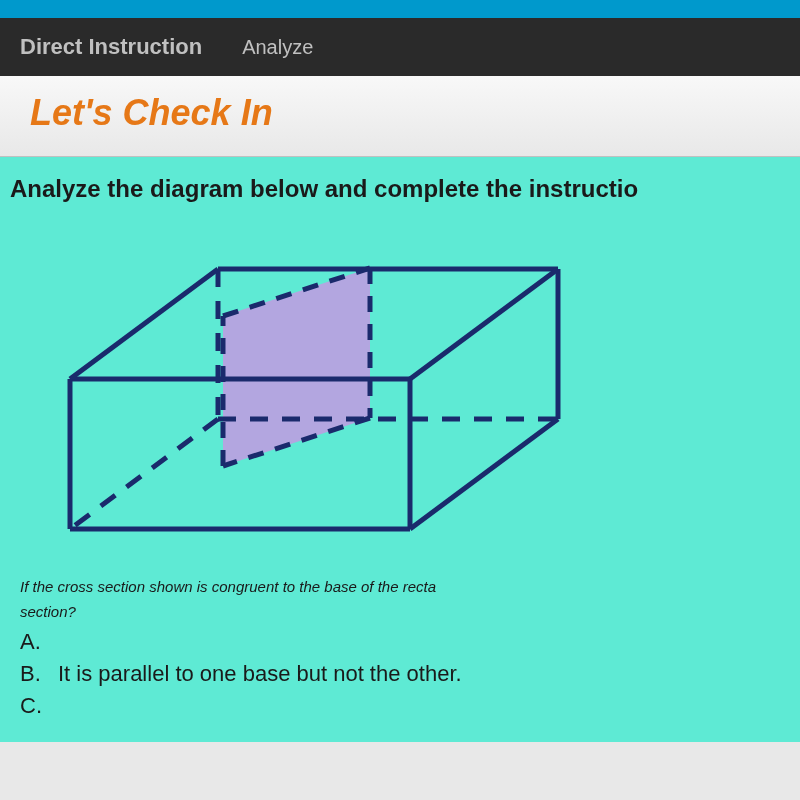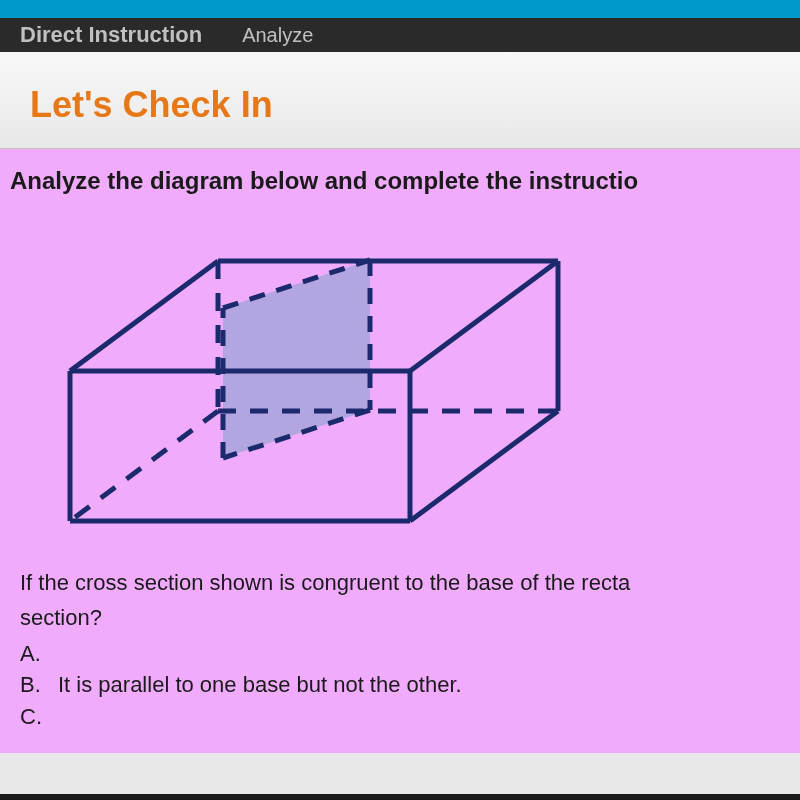--- a/index.html
+++ b/index.html
@@ -14,21 +14,21 @@
       background: #1a1a1a;
       overflow: hidden;
     }
     .top-bar {
       background: #0099cc;
       height: 18px;
       width: 100%;
     }
     .nav-bar {
       background: #2a2a2a;
-      padding: 4px 20px;
+      padding: 16px 20px;
       display: flex;
       gap: 40px;
       align-items: center;
     }
     .nav-item {
       color: #c0c0c0;
       font-size: 22px;
       font-weight: bold;
     }
     .nav-item.secondary {
@@ -36,50 +36,52 @@
       font-size: 20px;
     }
     .content-wrapper {
       background: #e8e8e8;
       margin: 0;
       height: calc(100% - 58px);
       overflow: hidden;
     }
     .header-section {
       background: linear-gradient(to bottom, #f8f8f8, #e8e8e8);
-      padding: 32px 30px 22px 30px;
+      padding: 16px 30px 22px 30px;
       border-bottom: 1px solid #c0c0c0;
+      font-style: italic;
     }
     .title {
       color: #e67817;
       font-size: 36px;
       font-weight: bold;
     }
     .question-section {
-      background: #f0abfc;
+      background: #5eead4;
       padding: 18px 10px 20px 10px;
     }
     .instruction {
       font-size: 24px;
       font-weight: bold;
       color: #1a1a1a;
       margin-bottom: 18px;
       padding-left: 0;
     }
     .diagram-container {
       display: flex;
       justify-content: flex-start;
       padding-left: 30px;
       margin-bottom: 25px;
     }
     .question-text {
-      font-size: 22px;
+      font-size: 15px;
       color: #1a1a1a;
       line-height: 1.4;
       padding-left: 10px;
+      font-style: italic;
     }
     .question-text .prompt {
       margin-bottom: 4px;
     }
     .options {
       padding-left: 10px;
       margin-top: 2px;
     }
     .option {
       font-size: 22px;

